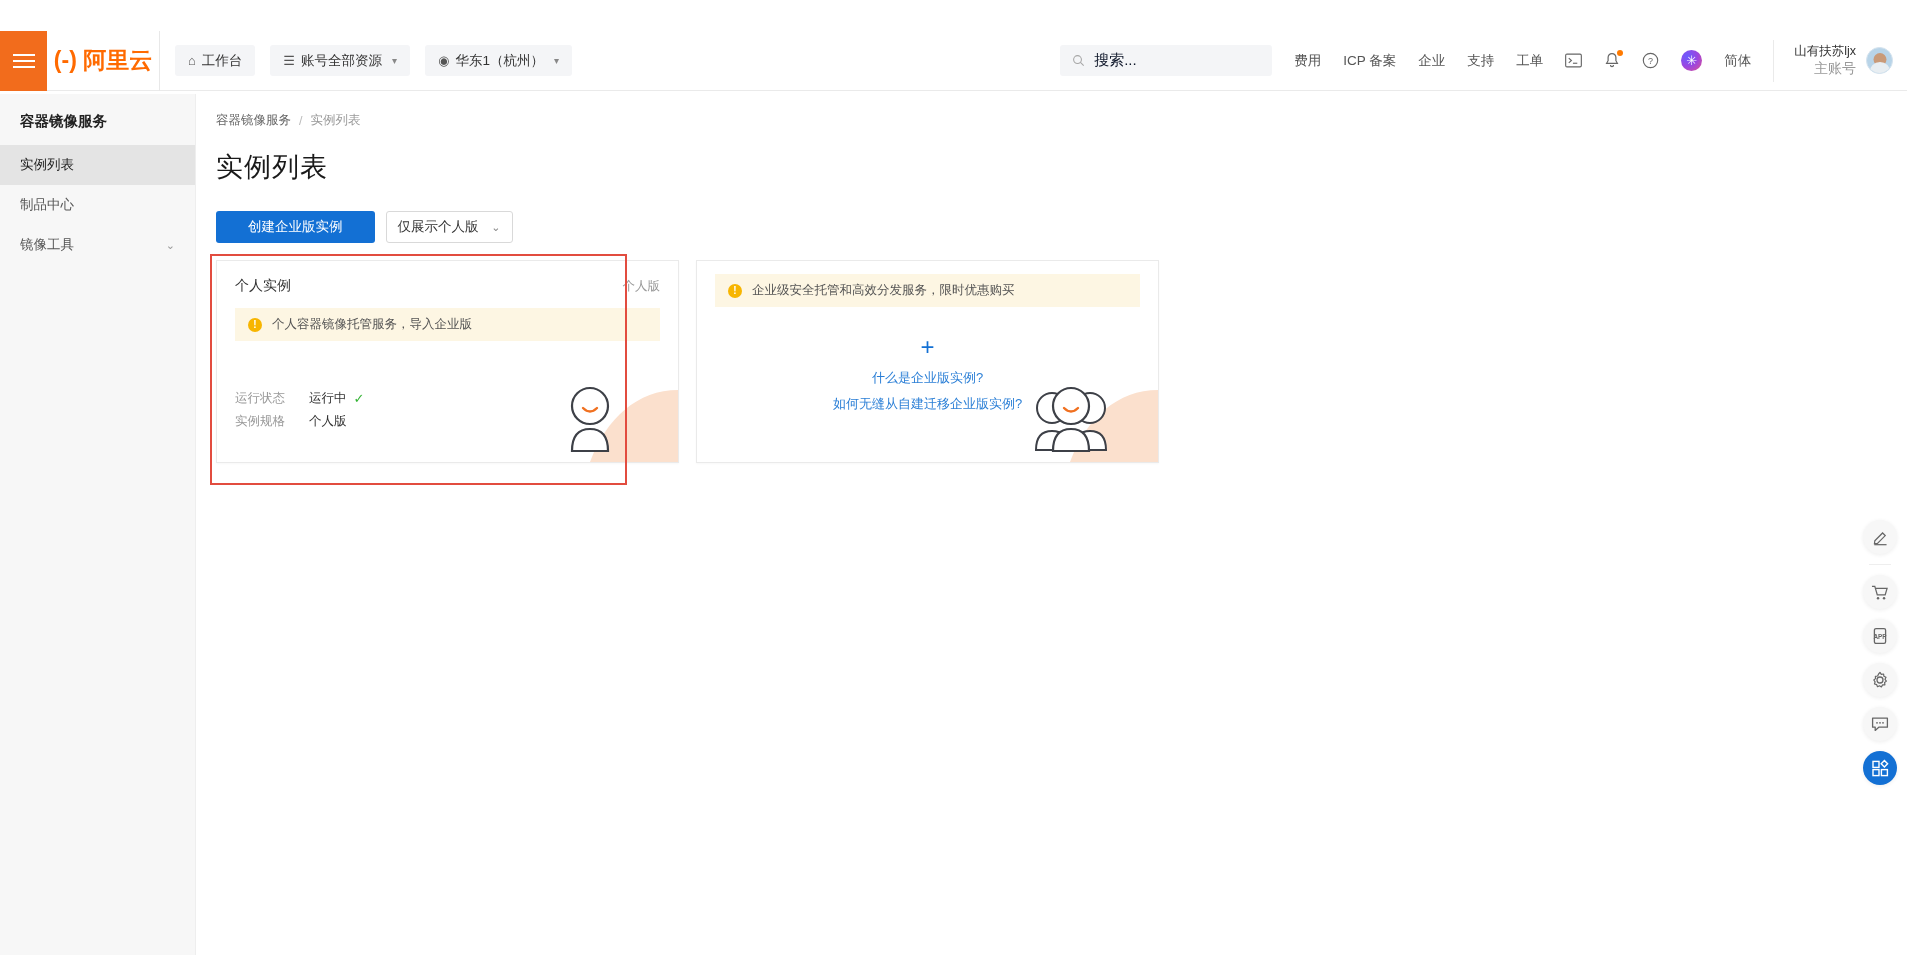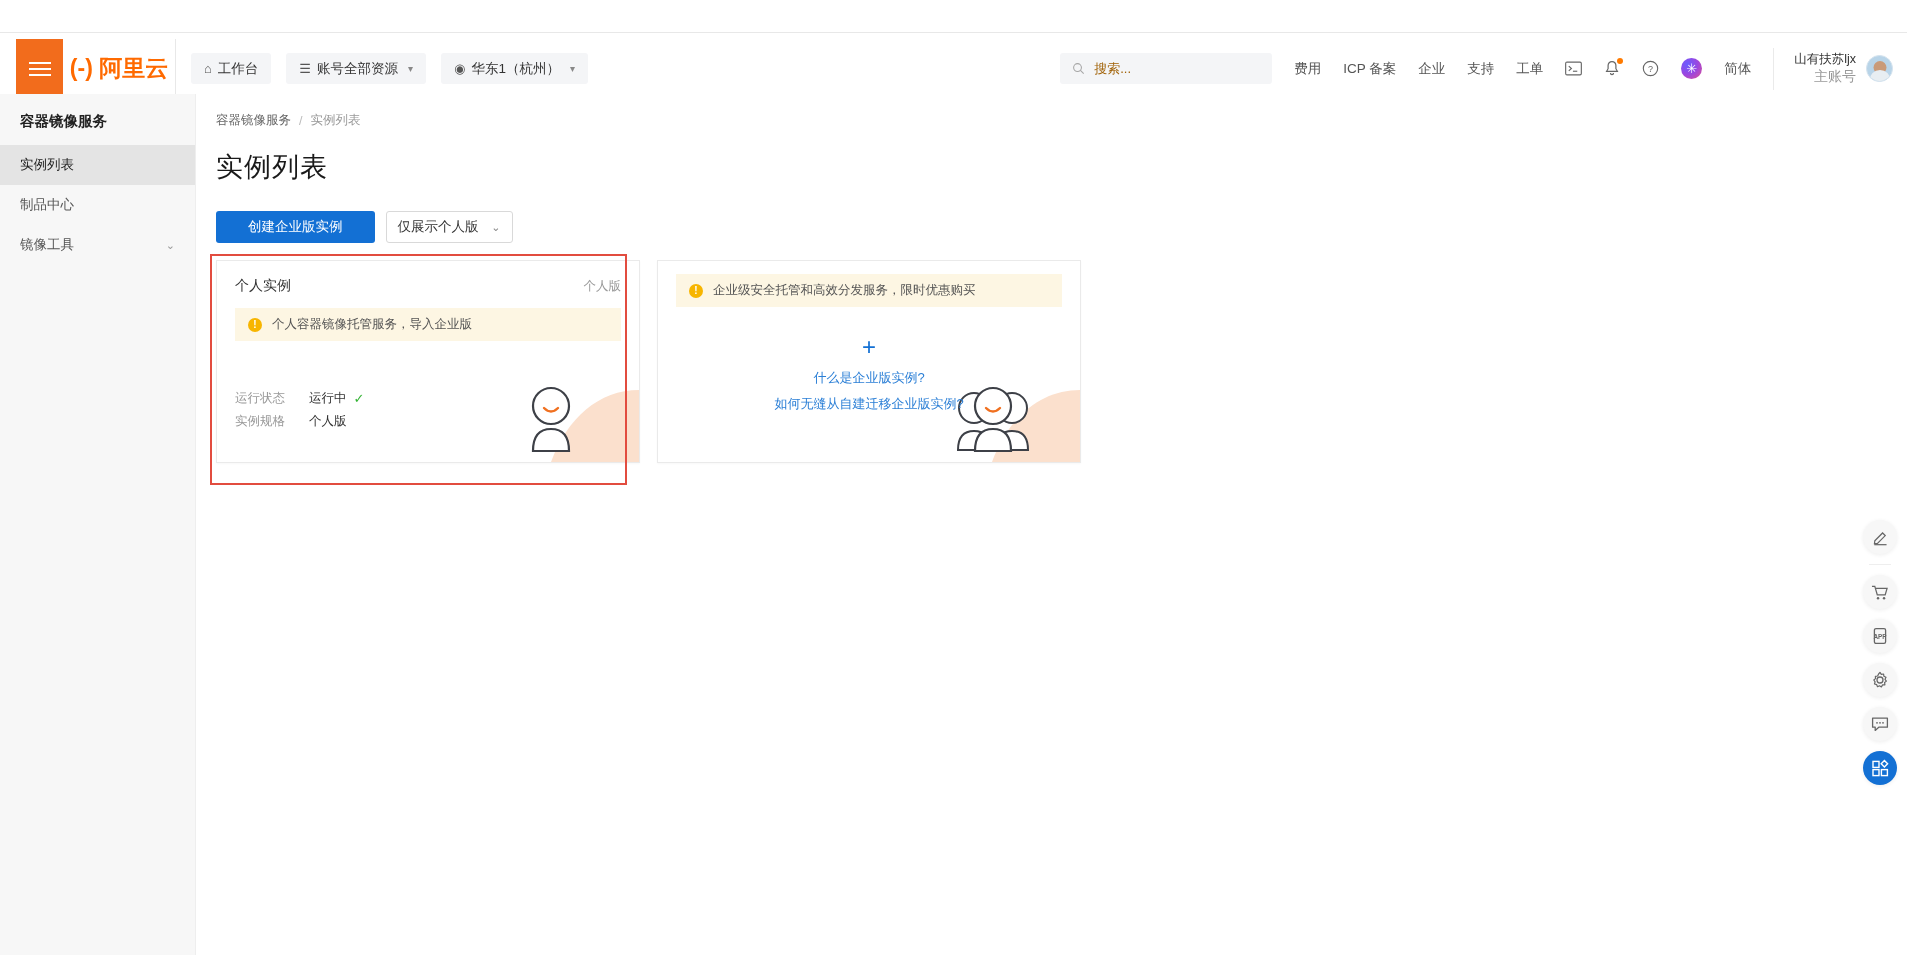--- a/index.html
+++ b/index.html
@@ -12,25 +12,25 @@
   }
 
   
   .topbar {
     position: absolute; top: 0; left: 0;
     width: 1907px; height: 33px;
     background: #fff;
     border-bottom: 1px solid #e8e8e8;
   }
   .header {
-    position: absolute; top: 39px; left: 0;
+    position: absolute; top: 31px; left: 0;
     width: 1907px; height: 60px;
     background: #ffffff;
     border-bottom: 1px solid #eaeaea;
-    display: flex; align-items: center; padding-left: 16px;
+    display: flex; align-items: center;
   }
   .burger {
     width: 47px; height: 60px;
     background: #f26c1c;
     display: flex; align-items: center; justify-content: center;
     flex-direction: column; gap: 4px;
     cursor: pointer;
   }
   .burger i { display:block; width: 22px; height: 2px; background: #fff; }
 
@@ -54,21 +54,21 @@
   .nav-pill .caret { font-size: 10px; color: #888; margin-left: 4px; }
   .nav-pill .gi { font-size: 13px; color: #555; }
 
   .spacer { flex: 1; }
 
   .searchbox {
     width: 212px; height: 31px; background: #f4f5f7;
     border-radius: 3px; display: flex; align-items: center;
     padding: 0 12px; gap: 9px; cursor: text;
   }
-  .searchbox .ph { font-size: 13px; color: #a16207; }
+  .searchbox .ph { font-size: 15px; color: #0f172a; }
 
   .hlink {
     font-size: 13.5px; color: #555; margin-left: 22px;
     cursor: pointer; white-space: nowrap;
   }
   .hicon {
     margin-left: 22px; cursor: pointer; position: relative;
     display: flex; align-items: center; color: #555;
   }
   .badge-dot {
@@ -181,21 +181,21 @@
   }
   .card-outline {
     position: absolute;
     left: 14px; top: 11px;
     width: 417px; height: 231px;
     border: 2px solid #e24c3f;
     pointer-events: none;
     z-index: 5;
   }
   .card {
-    width: 424px; height: 203px;
+    width: 463px; height: 203px;
     border: 1px solid #eaeaea;
     background: #fff;
     position: relative;
     overflow: hidden;
     box-shadow: 0 1px 2px rgba(0,0,0,0.03);
   }
   .card-head {
     display: flex; align-items: center; justify-content: space-between;
     padding: 16px 18px 0 18px;
   }

